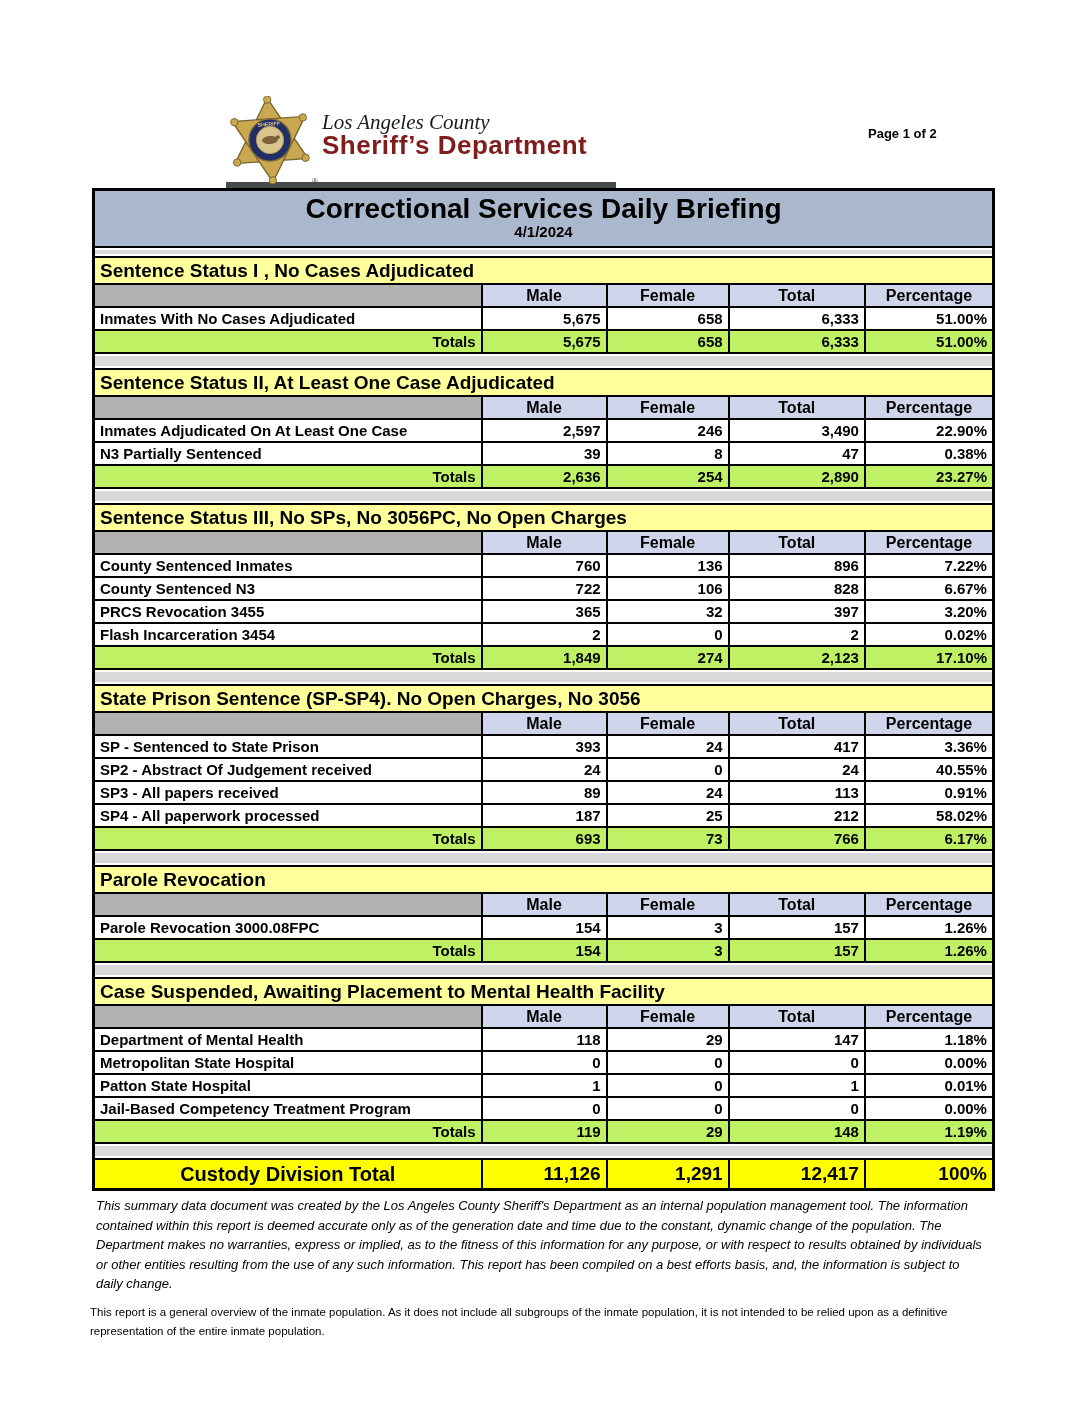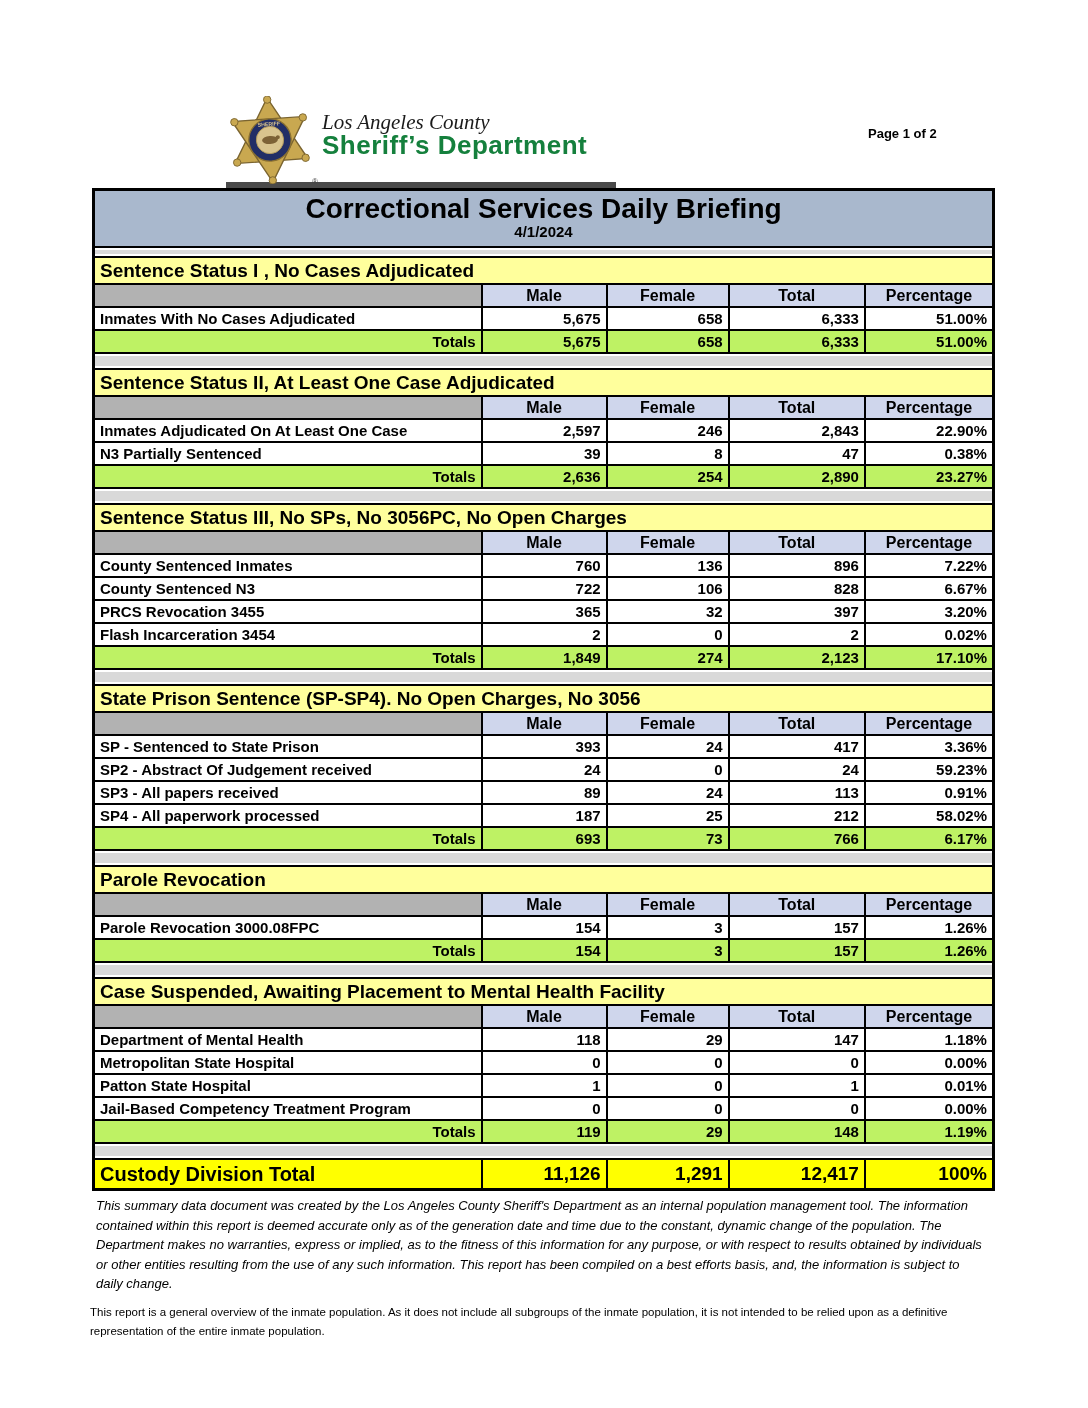--- a/index.html
+++ b/index.html
@@ -23,21 +23,21 @@
   .star-wrap { position: relative; width: 88px; height: 88px; margin-top: -1px; }
   .star-wrap svg { width: 88px; height: 88px; transform: rotate(-4deg); }
   .reg-mark { position: absolute; right: -4px; bottom: -2px; font-size: 8px; color: #444; }
   .logo-text { margin-left: 8px; padding-top: 14px; }
   .logo-county {
     font-family: "Liberation Serif", serif;
     font-style: italic; font-size: 21px; line-height: 22px; color: #1a1a1a;
   }
   .logo-dept {
     font-weight: bold; font-size: 26px; line-height: 27px;
-    letter-spacing: 0.5px; color: #15803d; margin-top: -1px;
+    letter-spacing: 0.5px; color: #7f1d1d; margin-top: -1px;
   }
   .page-indicator {
     position: absolute; left: 868px; top: 126px;
     font-size: 13px; font-weight: bold;
   }
 
   
   .rpt {
     position: absolute; left: 92px; top: 188px;
     width: 903px;
@@ -89,21 +89,21 @@
   .tot .cell { background: #bef264; text-align: right; }
   .tot .cell.lbl { text-align: right; }
 
   .grand .cell {
     background: #ffff00;
     border-top: 2px solid #000;
     border-bottom: none;
     font-size: 19px; line-height: 26px;
     text-align: right;
   }
-  .grand .cell.lbl { font-size: 20px; text-align: left; }
+  .grand .cell.lbl { font-size: 20px; text-align: center; }
 
   
   .disclaimer {
     position: absolute; left: 96px; top: 1196px; width: 888px;
     font-size: 13px; font-style: italic; line-height: 19.5px;
   }
   .note {
     position: absolute; left: 90px; top: 1303px; width: 900px;
     font-size: 11.5px; line-height: 19px;
   }
@@ -173,21 +173,21 @@
         <div class="cell lbl"></div>
         <div class="cell">Male</div>
         <div class="cell">Female</div>
         <div class="cell">Total</div>
         <div class="cell">Percentage</div>
       </div>
       <div class="row data">
         <div class="cell lbl">Inmates Adjudicated On At Least One Case</div>
         <div class="cell">2,597</div>
         <div class="cell">246</div>
-        <div class="cell">2,843</div>
+        <div class="cell">3,490</div>
         <div class="cell">22.90%</div>
       </div>
       <div class="row data">
         <div class="cell lbl">N3 Partially Sentenced</div>
         <div class="cell">39</div>
         <div class="cell">8</div>
         <div class="cell">47</div>
         <div class="cell">0.38%</div>
       </div>
       <div class="row tot">
@@ -255,21 +255,21 @@
         <div class="cell">393</div>
         <div class="cell">24</div>
         <div class="cell">417</div>
         <div class="cell">3.36%</div>
       </div>
       <div class="row data">
         <div class="cell lbl">SP2 - Abstract Of Judgement received</div>
         <div class="cell">24</div>
         <div class="cell">0</div>
         <div class="cell">24</div>
-        <div class="cell">59.23%</div>
+        <div class="cell">40.55%</div>
       </div>
       <div class="row data">
         <div class="cell lbl">SP3 - All papers received</div>
         <div class="cell">89</div>
         <div class="cell">24</div>
         <div class="cell">113</div>
         <div class="cell">0.91%</div>
       </div>
       <div class="row data">
         <div class="cell lbl">SP4 - All paperwork processed</div>

